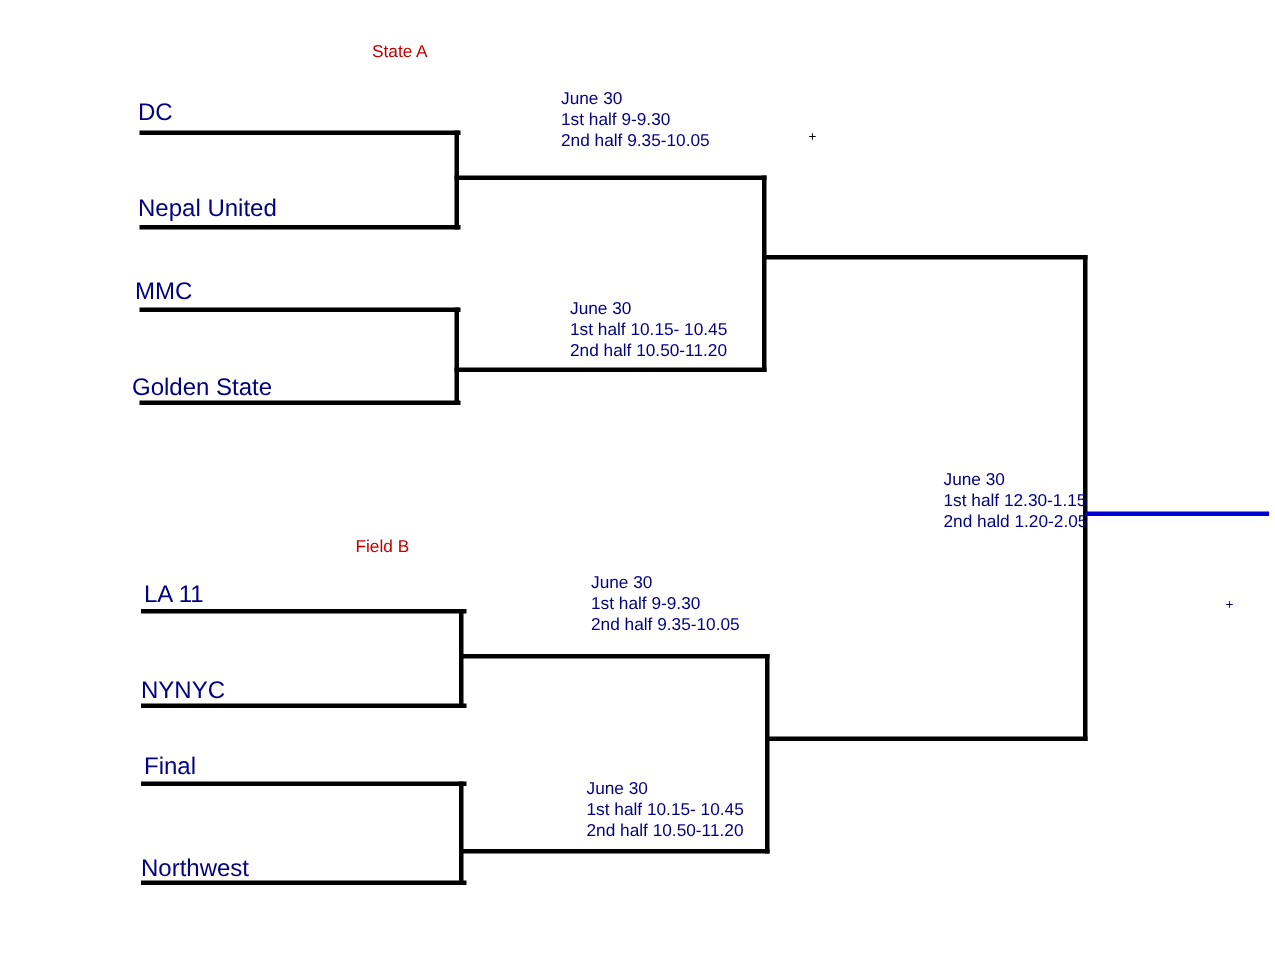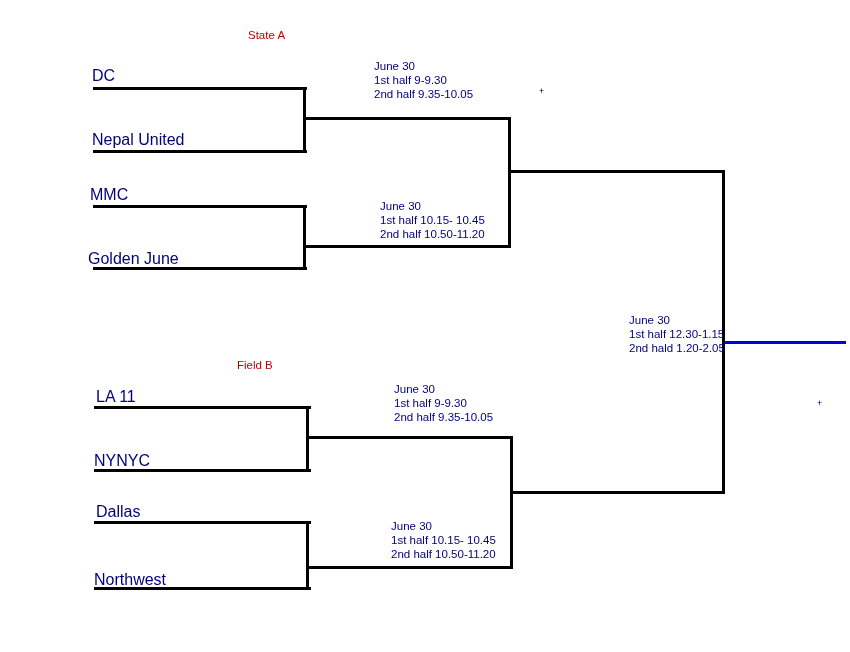--- a/index.html
+++ b/index.html
@@ -76,21 +76,21 @@
 
   <div class="sched" style="left:330px; top:59px;">
     <div>June 30</div>
     <div>1st half 9-9.30</div>
     <div>2nd half 9.35-10.05</div>
   </div>
 
   <div class="team" style="left:90px; top:186px;">MMC</div>
   <div class="hline" style="left:93px; top:205px; width:214px;"></div>
 
-  <div class="team" style="left:88px; top:250px;">Golden June</div>
+  <div class="team" style="left:88px; top:250px;">Golden State</div>
   <div class="hline" style="left:93px; top:267px; width:214px;"></div>
 
   <div class="vline" style="left:303px; top:205px; height:65px;"></div>
   <div class="hline" style="left:303px; top:245px; width:208px;"></div>
 
   <div class="sched" style="left:336px; top:199px;">
     <div>June 30</div>
     <div>1st half 10.15- 10.45</div>
     <div>2nd half 10.50-11.20</div>
   </div>
@@ -122,21 +122,21 @@
 
   <div class="vline" style="left:306px; top:406px; height:66px;"></div>
   <div class="hline" style="left:306px; top:436px; width:207px;"></div>
 
   <div class="sched" style="left:350px; top:382px;">
     <div>June 30</div>
     <div>1st half 9-9.30</div>
     <div>2nd half 9.35-10.05</div>
   </div>
 
-  <div class="team" style="left:96px; top:503px;">Dallas</div>
+  <div class="team" style="left:96px; top:503px;">Final</div>
   <div class="hline" style="left:94px; top:521px; width:217px;"></div>
 
   <div class="team" style="left:94px; top:571px;text-align:right;">Northwest</div>
   <div class="hline" style="left:94px; top:587px; width:217px;"></div>
 
   <div class="vline" style="left:306px; top:521px; height:69px;"></div>
   <div class="hline" style="left:306px; top:566px; width:207px;"></div>
 
   <div class="sched" style="left:347px; top:519px;">
     <div>June 30</div>

